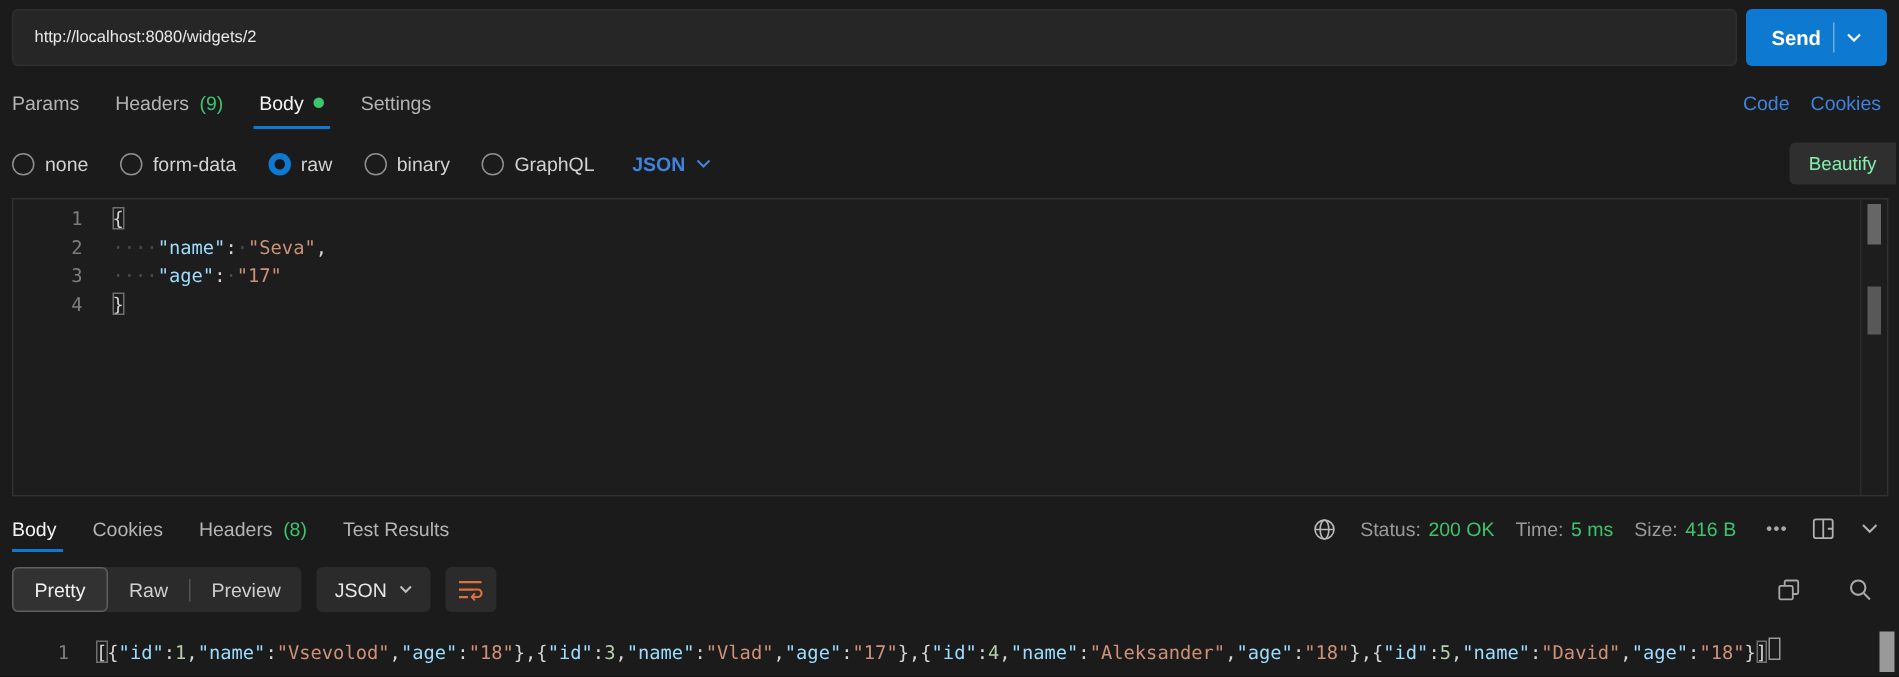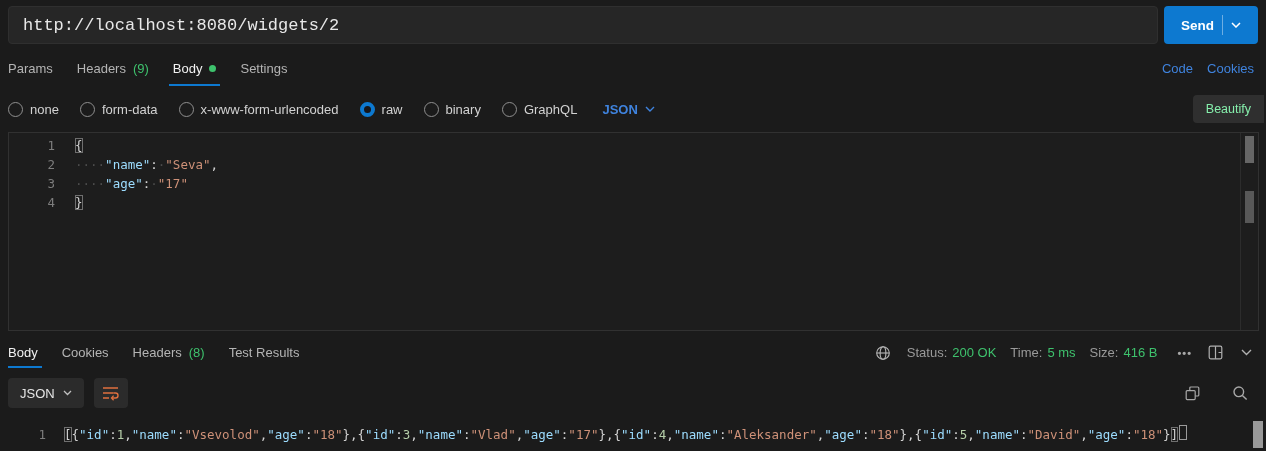--- a/index.html
+++ b/index.html
@@ -11,21 +11,21 @@
   }
   
   .request-bar { position:absolute; top:0; left:0; width:100%; height:50px; display:flex; align-items:center; padding:0 8px; gap:6px; }
   .method-select {
     width:116px; height:38px; background:#1e1e1e; border:2px solid #2b7cd9; border-radius:4px;
     display:flex; align-items:center; justify-content:space-between; padding:0 12px 0 16px; cursor:pointer; flex:none;
   }
   .method-label { color:var(--method-delete,#f0837b); font-weight:700; font-size:12px; letter-spacing:.4px; }
   .url-input {
     flex:1; height:38px; background:#262626; border:1px solid #2f2f2f; border-radius:4px;
-    color:#e8e8e8; font-family:Liberation Mono, monospace; font-size:17px; padding:0 14px; outline:none;
+    color:#e8e8e8; font-family:Liberation Sans, sans-serif; font-size:11px; padding:0 14px; outline:none;
   }
   .send-btn {
     width:94px; height:38px; flex:none; background:var(--accent-blue,#0d79d0); border-radius:4px;
     display:flex; align-items:center; justify-content:center; gap:8px; cursor:pointer; color:#fff;
   }
   .send-label { font-weight:700; font-size:13.5px; }
   .send-divider { width:1px; height:20px; background:rgba(255,255,255,.4); }
   .chev { display:inline-flex; align-items:center; color:#c8c8c8; }
   .send-btn .chev { color:#fff; }
   
@@ -139,24 +139,20 @@
   <div class="body-type-row">
     <label class="radio-item">
       <span class="radio"></span>
       <span>none</span>
     </label>
     <label class="radio-item">
       <span class="radio"></span>
       <span>form-data</span>
     </label>
     <label class="radio-item">
-      <span class="radio"></span>
-      <span>x-www-form-urlencoded</span>
-    </label>
-    <label class="radio-item">
       <span class="radio checked"></span>
       <span>raw</span>
     </label>
     <label class="radio-item">
       <span class="radio"></span>
       <span>binary</span>
     </label>
     <label class="radio-item">
       <span class="radio"></span>
       <span>GraphQL</span>
@@ -241,20 +237,26 @@
       </button>
       <button class="icon-btn">
         <svg width="11" height="7" viewBox="0 0 11 7">
             <path d="M1 1l4.5 4.5L10 1" fill="none" stroke="#b0b0b0" stroke-width="1.4"></path>
           </svg>
       </button>
     </div>
   </div>
 
   <div class="resp-toolbar">
+    <div class="segmented">
+      <button class="seg active">Pretty</button>
+      <button class="seg">Raw</button>
+      <span class="seg-divider"></span>
+      <button class="seg">Preview</button>
+    </div>
     <div class="json-btn">
       <span>JSON</span>
       <span class="chev">
         <svg width="9" height="6" viewBox="0 0 9 6">
             <path d="M1 1l3.5 3.5L8 1" fill="none" stroke="#c0c0c0" stroke-width="1.3"></path>
           </svg>
       </span>
     </div>
     <button class="wrap-btn">
       <svg width="18" height="15" viewBox="0 0 18 15" fill="none" stroke="#e0703f" stroke-width="1.5">

